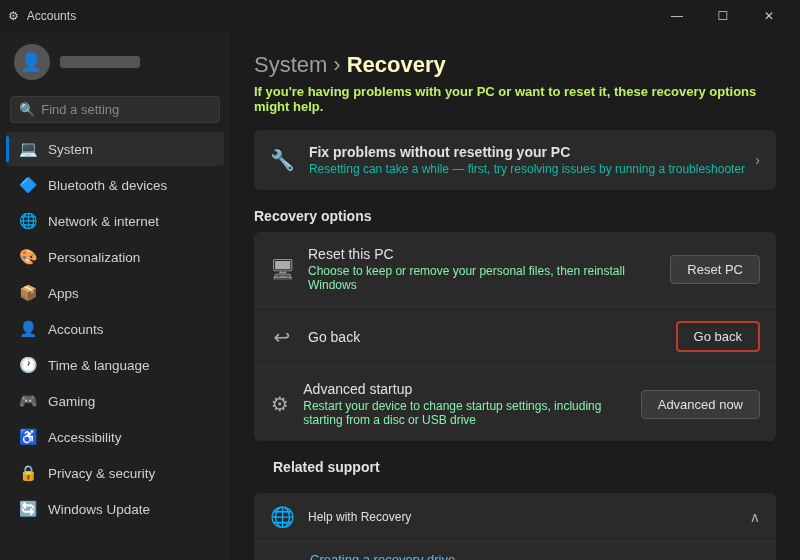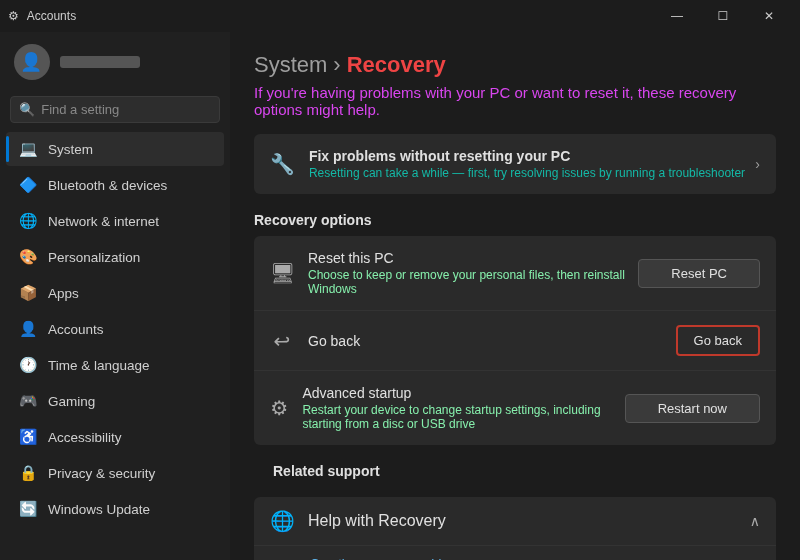--- a/index.html
+++ b/index.html
@@ -152,25 +152,26 @@
       margin-bottom: 6px;
       display: flex;
       align-items: center;
       gap: 6px;
     }
     .breadcrumb .parent {
       color: #9e9e9e;
       font-weight: 400;
     }
     .breadcrumb .separator { color: #9e9e9e; font-weight: 400; }
-    .breadcrumb .current { font-weight: 700; color: #ef4444; text-align: right; }
+    .breadcrumb .current { font-weight: 700; color: #fef9c3; text-align: right; }
     .subtitle {
-      font-size: 15px;
-      color: #d946ef;
+      font-size: 13px;
+      color: #bef264;
       margin-bottom: 16px;
+      font-weight: bold;
     }
     
     .fix-card {
       background: #2a2a2a;
       border-radius: 6px;
       padding: 14px 16px;
       display: flex;
       align-items: center;
       justify-content: space-between;
       margin-bottom: 18px;
@@ -214,21 +215,21 @@
     }
     .recovery-icon { font-size: 20px; color: #aaa; width: 24px; text-align: center; }
     .recovery-title { font-size: 14px; font-weight: 500; color: #e0e0e0; }
     .recovery-desc { font-size: 12px; color: #86efac; margin-top: 2px; max-width: 420px; }
     .btn {
       background: #3a3a3a;
       border: 1px solid #555;
       border-radius: 4px;
       color: #e0e0e0;
       font-size: 13px;
-      padding: 6px 32px;
+      padding: 6px 16px;
       cursor: pointer;
       white-space: nowrap;
     }
     .btn-outlined-red {
       background: #2a2a2a;
       border: 2px solid #c0392b;
       border-radius: 4px;
       color: #e0e0e0;
       font-size: 13px;
       padding: 6px 16px;
@@ -248,21 +249,21 @@
       justify-content: space-between;
       padding: 12px 16px;
       border-bottom: 1px solid #333;
       cursor: pointer;
     }
     .support-left {
       display: flex;
       align-items: center;
       gap: 14px;
     }
-    .support-title { font-size: 16px; font-weight: 500; color: #e0e0e0; }
+    .support-title { font-size: 12px; font-weight: 500; color: #e0e0e0; }
     .support-link {
       padding: 10px 16px 10px 56px;
       font-size: 13px;
       color: #60b8f0;
       cursor: pointer;
     }
   </style>
 </head>
 <body>
 
@@ -380,21 +381,21 @@
       </div>
 
       <div class="recovery-row">
         <div class="recovery-left">
           <span class="recovery-icon">⚙</span>
           <div>
             <div class="recovery-title">Advanced startup</div>
             <div class="recovery-desc">Restart your device to change startup settings, including starting from a disc or USB drive</div>
           </div>
         </div>
-        <button class="btn">Restart now</button>
+        <button class="btn">Advanced now</button>
       </div>
     </div>
 
     <div class="section-title" style="margin-top:18px;margin-left:19px;">Related support</div>
     <div class="support-card">
       <div class="support-row">
         <div class="support-left">
           <span class="recovery-icon">🌐</span>
           <span class="support-title">Help with Recovery</span>
         </div>

